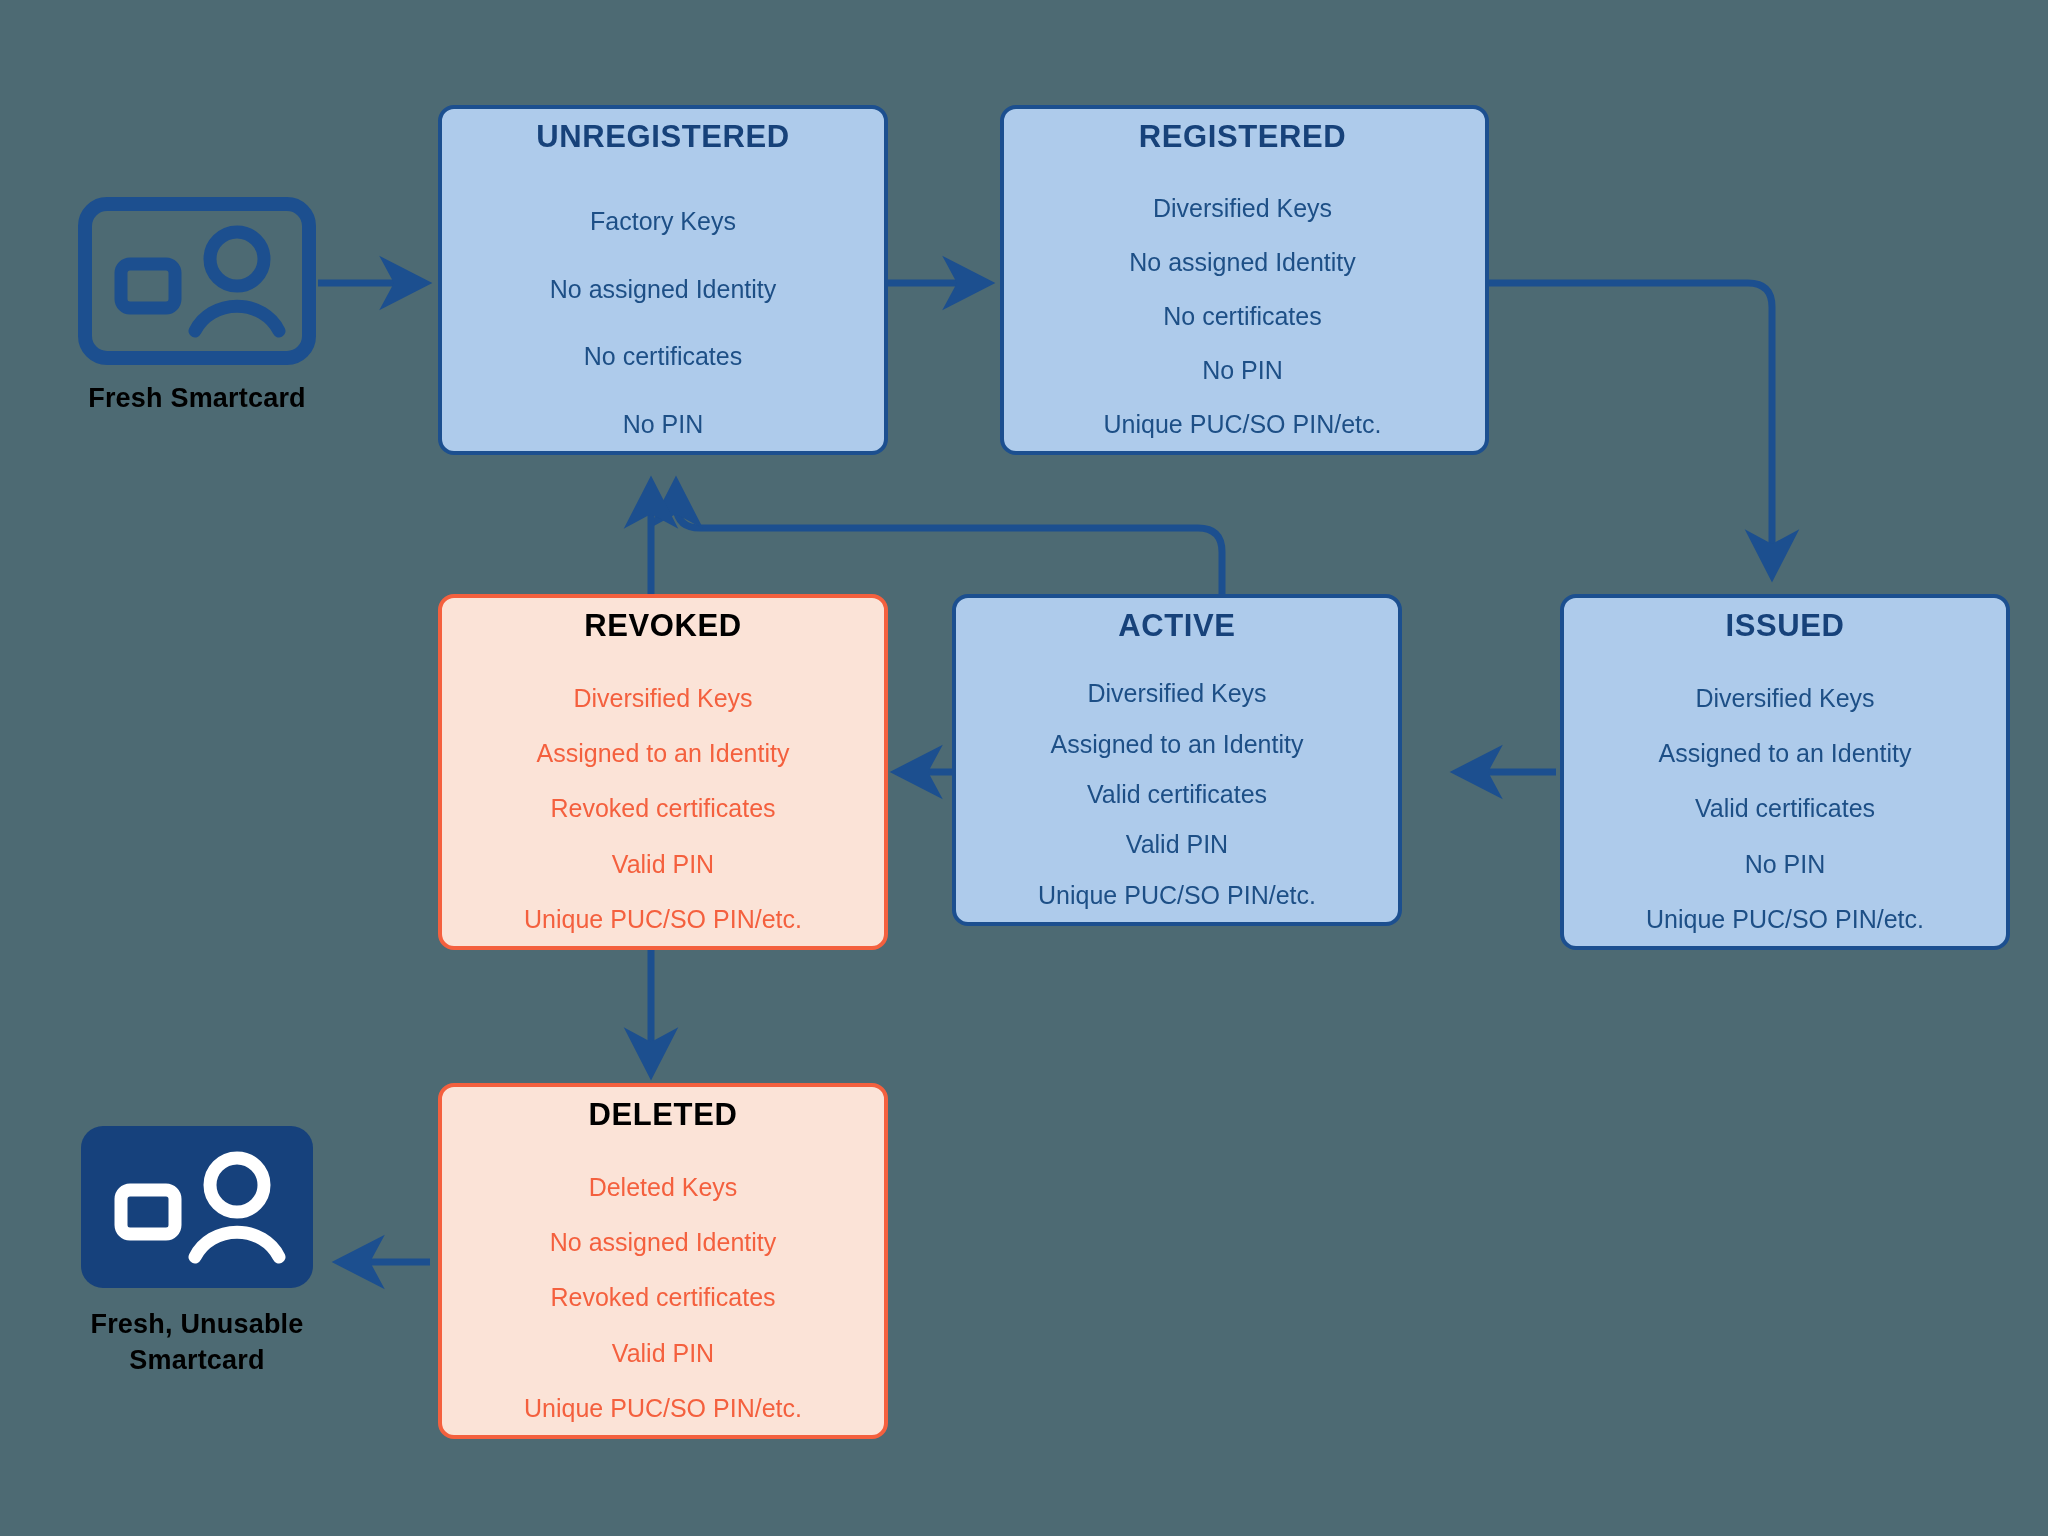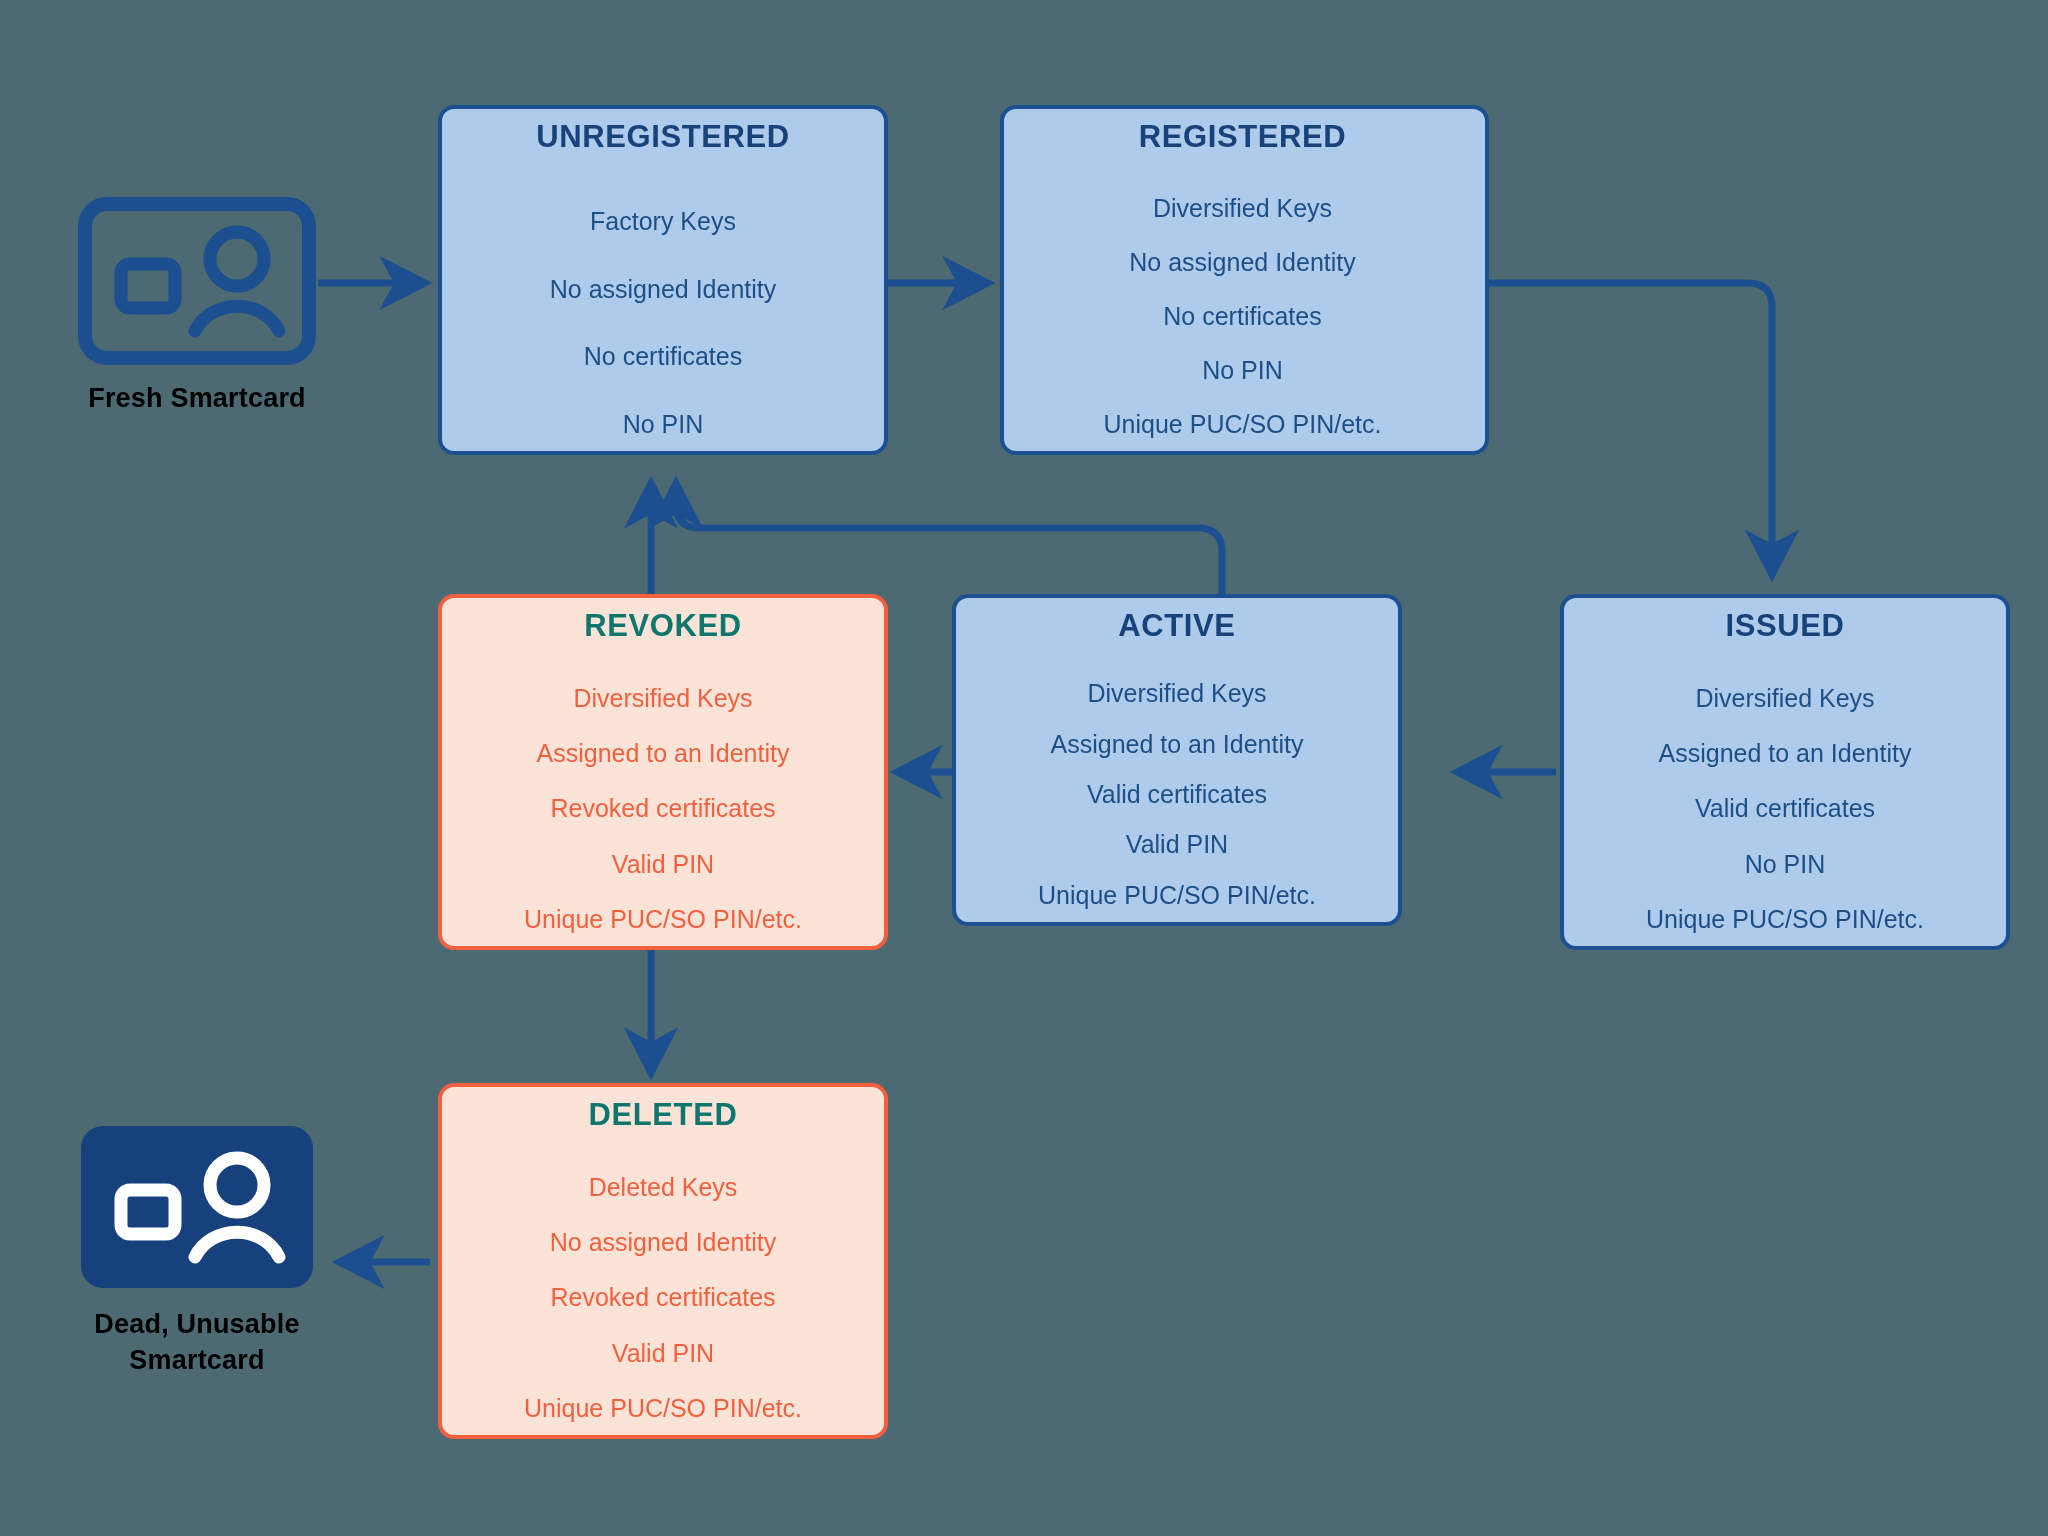--- a/index.html
+++ b/index.html
@@ -44,21 +44,21 @@
     border: 4px solid #f4603e;
   }
   .state-title {
     font-weight: bold;
     font-size: 31px;
     letter-spacing: 0.6px;
     margin-bottom: 16px;
     white-space: nowrap;
   }
   .state-box.blue .state-title { color: #17427a; }
-  .state-box.peach .state-title { color: #0f766e; }
+  .state-box.peach .state-title { color: #000000; }
   .state-line {
     font-size: 25px;
     line-height: 1.37;
     white-space: nowrap;
   }
   .state-box.blue .state-line { color: #1d4f86; }
   .state-box.peach .state-line { color: #f4603e; }
 
   
   .endpoint {
@@ -121,21 +121,21 @@
     <div class="endpoint-label">Fresh Smartcard</div>
   </div>
 
   <div class="endpoint" style="left:72px; top:1122px; width:250px;">
     <svg width="240" height="170" viewBox="0 0 240 170">
       <rect x="4" y="4" width="232" height="162" rx="22" ry="22" fill="#16417c"></rect>
       <rect x="44" y="68" width="54" height="44" rx="9" ry="9" fill="none" stroke="#ffffff" stroke-width="13"></rect>
       <circle cx="160" cy="63" r="27" fill="none" stroke="#ffffff" stroke-width="13"></circle>
       <path d="M118,135 A46,42 0 0 1 202,135" fill="none" stroke="#ffffff" stroke-width="13" stroke-linecap="round"></path>
     </svg>
-    <div class="endpoint-label">Dead, Unusable
+    <div class="endpoint-label">Fresh, Unusable
 Smartcard</div>
   </div>
 
   <div class="state-box blue" style="left:438px; top:105px; width:450px; height:350px;">
     <div class="state-title">UNREGISTERED</div>
     <div class="state-line">Factory Keys</div>
     <div class="state-line">No assigned Identity</div>
     <div class="state-line">No certificates</div>
     <div class="state-line">No PIN</div>
   </div>

